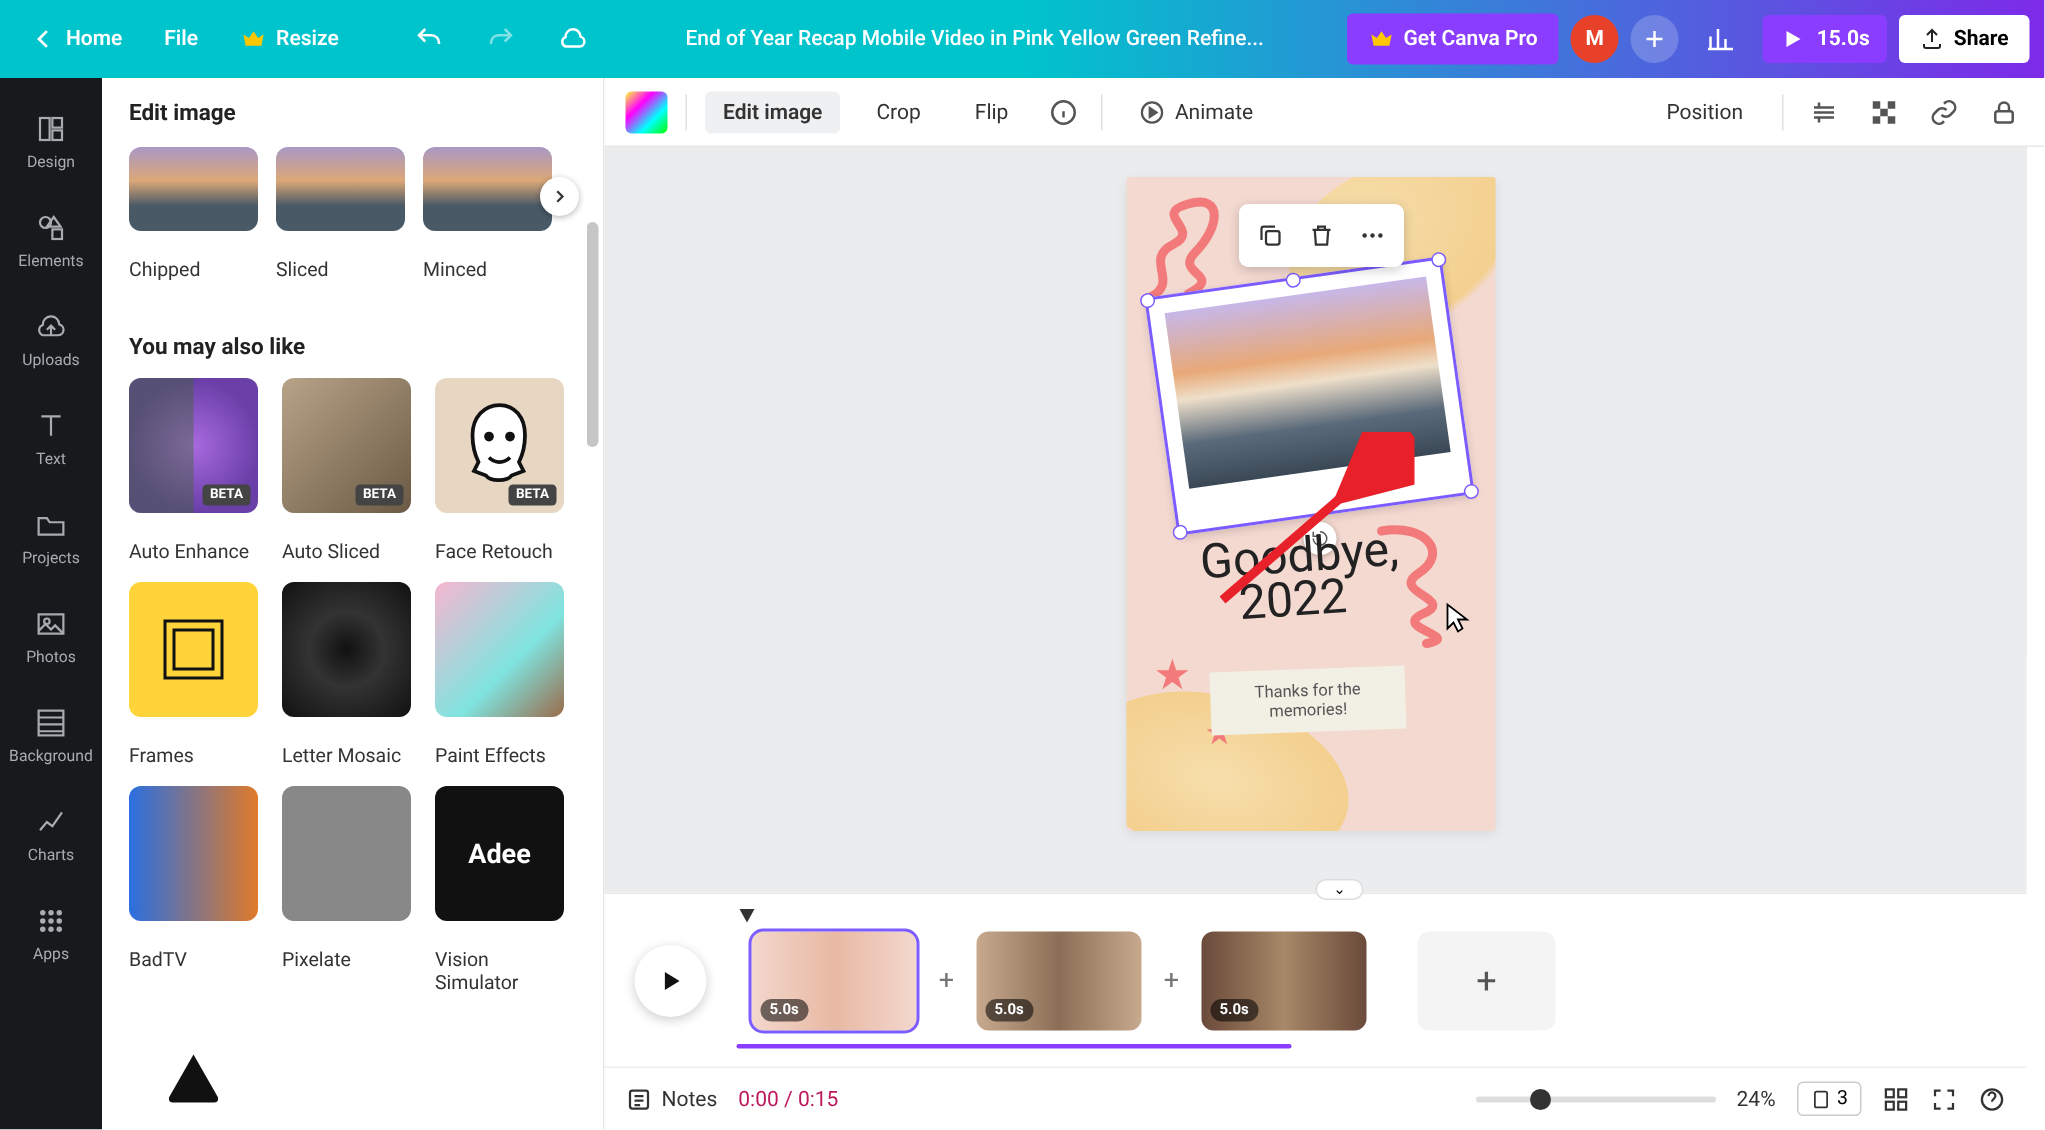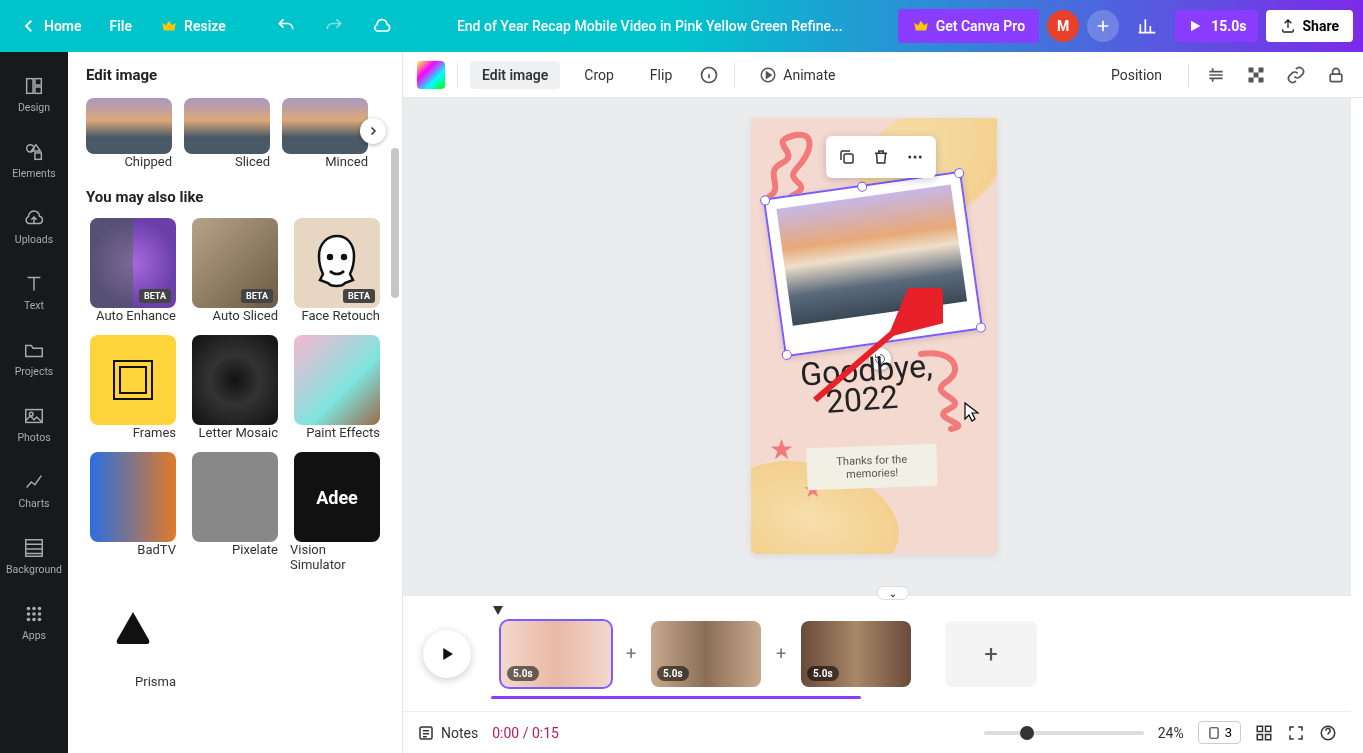--- a/index.html
+++ b/index.html
@@ -21,26 +21,26 @@
 
 .rail { position:absolute; left:0; top:52px; bottom:0; width:68px; background:#17191c; display:flex; flex-direction:column; align-items:center; padding-top:10px; gap:2px; }
 .rail-item { width:68px; height:64px; display:flex; flex-direction:column; align-items:center; justify-content:center; gap:4px; color:#a8abb0; cursor:pointer; font-size:10.5px; }
 .rail-item svg { width:22px; height:22px; }
 
 
 .panel { position:absolute; left:68px; top:52px; bottom:0; width:335px; background:#fff; border-right:1px solid #e5e5e5; display:flex; flex-direction:column; }
 .panel-header { height:46px; display:flex; align-items:center; padding:0 18px; font-size:15px; font-weight:700; color:#222; }
 .panel-body { flex:1; overflow-y:auto; padding:0 18px 18px; }
 .thumb-row { display:flex; gap:12px; position:relative; }
-.thumb-col { display:flex; flex-direction:column; align-items:flex-end; gap:0; }
+.thumb-col { display:flex; flex-direction:column; align-items:flex-start; gap:19px; }
 .thumb { width:86px; height:90px; border-radius:8px; background:#888; overflow:hidden; position:relative; cursor:pointer; }
 .thumb.half { height:56px; }
 .thumb-label { font-size:13px; color:#333; }
 .row-caret { position:absolute; right:-2px; top:20px; width:26px; height:26px; border-radius:50%; background:#fff; box-shadow:0 1px 4px rgba(0,0,0,0.3); display:flex; align-items:center; justify-content:center; cursor:pointer; }
-.section-h { font-size:15px; font-weight:700; margin:19px 0 12px; color:#222; }
+.section-h { font-size:15px; font-weight:700; margin:34px 0 12px; color:#222; }
 .grid3 { display:grid; grid-template-columns: repeat(3, 90px); gap:12px 12px; }
 .badge { position:absolute; bottom:5px; right:5px; font-size:9px; font-weight:700; background:#444; color:#fff; padding:2px 5px; border-radius:3px; }
 .scroll-thumb { position:absolute; right:2px; width:8px; background:#c6c6c6; border-radius:4px; }
 
 
 .ctxbar { position:absolute; left:403px; right:0; top:52px; height:46px; background:#fff; border-bottom:1px solid #e8e8e8; display:flex; align-items:center; padding:0 14px; gap:12px; }
 .ctx-swatch { width:28px; height:28px; border-radius:4px; background:linear-gradient(135deg,#ff3,#f0f,#0ff,#0f0); cursor:pointer; }
 .ctx-btn { padding:6px 12px; border-radius:4px; font-size:14px; cursor:pointer; color:#333; }
 .ctx-btn.active { background:#eef0f2; font-weight:600; }
 .ctx-divider { width:1px; height:24px; background:#e0e0e0; }
@@ -200,30 +200,30 @@
   <div class="rail-item">
       <svg viewBox="0 0 24 24" fill="none" stroke="currentColor" stroke-width="1.6">
         <rect x="3" y="5" width="18" height="14"></rect>
         <circle cx="9" cy="10" r="2"></circle>
         <path d="M3 17l5-5 4 4 3-3 6 6"></path>
       </svg>
       <span>Photos</span>
     </div>
   <div class="rail-item">
       <svg viewBox="0 0 24 24" fill="none" stroke="currentColor" stroke-width="1.6">
-        <path d="M4 18l5-6 4 3 7-10"></path>
-      </svg>
-      <span>Charts</span>
-    </div>
-  <div class="rail-item">
-      <svg viewBox="0 0 24 24" fill="none" stroke="currentColor" stroke-width="1.6">
         <rect x="3" y="3" width="18" height="18"></rect>
         <path d="M3 8l18 0M3 13l18 0M3 18l18 0"></path>
       </svg>
       <span>Background</span>
+    </div>
+  <div class="rail-item">
+      <svg viewBox="0 0 24 24" fill="none" stroke="currentColor" stroke-width="1.6">
+        <path d="M4 18l5-6 4 3 7-10"></path>
+      </svg>
+      <span>Charts</span>
     </div>
   <div class="rail-item">
       <svg viewBox="0 0 24 24" fill="currentColor">
         <circle cx="6" cy="6" r="2"></circle>
         <circle cx="12" cy="6" r="2"></circle>
         <circle cx="18" cy="6" r="2"></circle>
         <circle cx="6" cy="12" r="2"></circle>
         <circle cx="12" cy="12" r="2"></circle>
         <circle cx="18" cy="12" r="2"></circle>
         <circle cx="6" cy="18" r="2"></circle>

